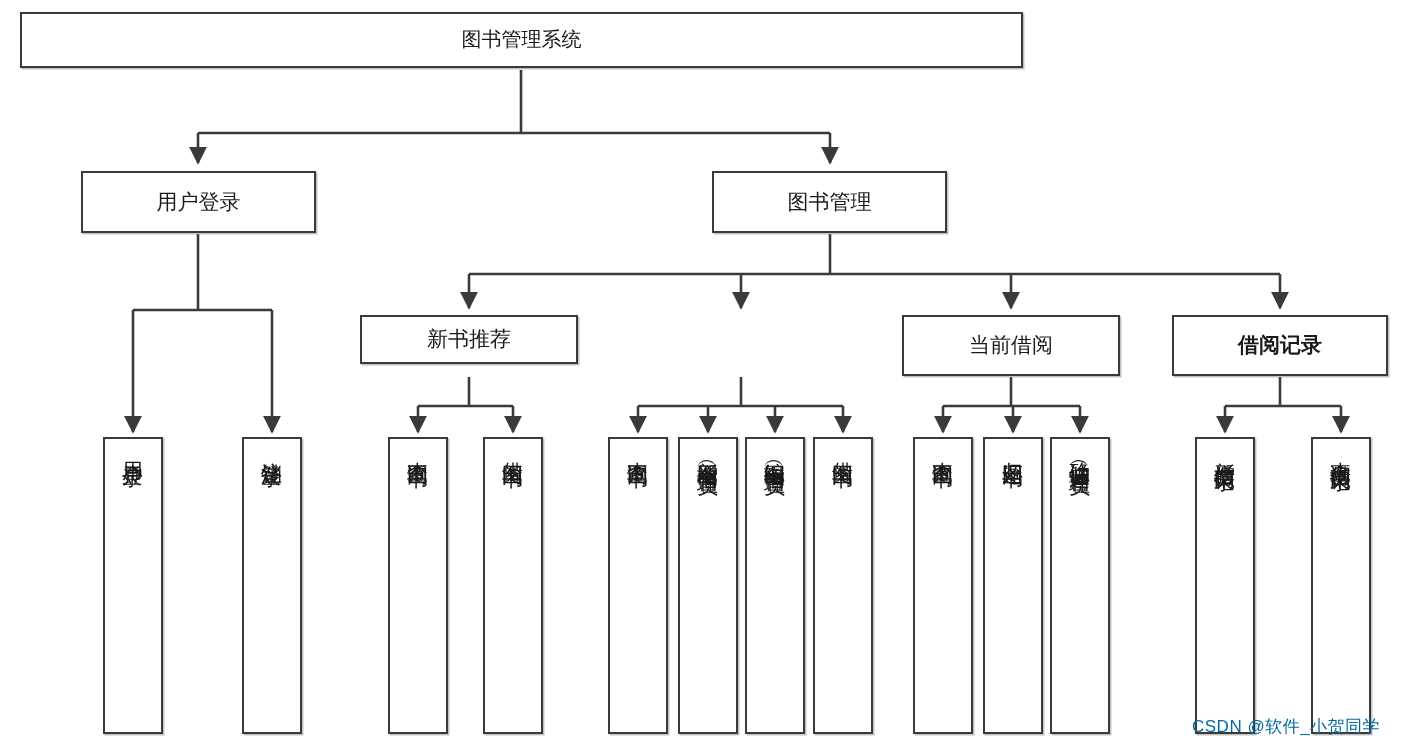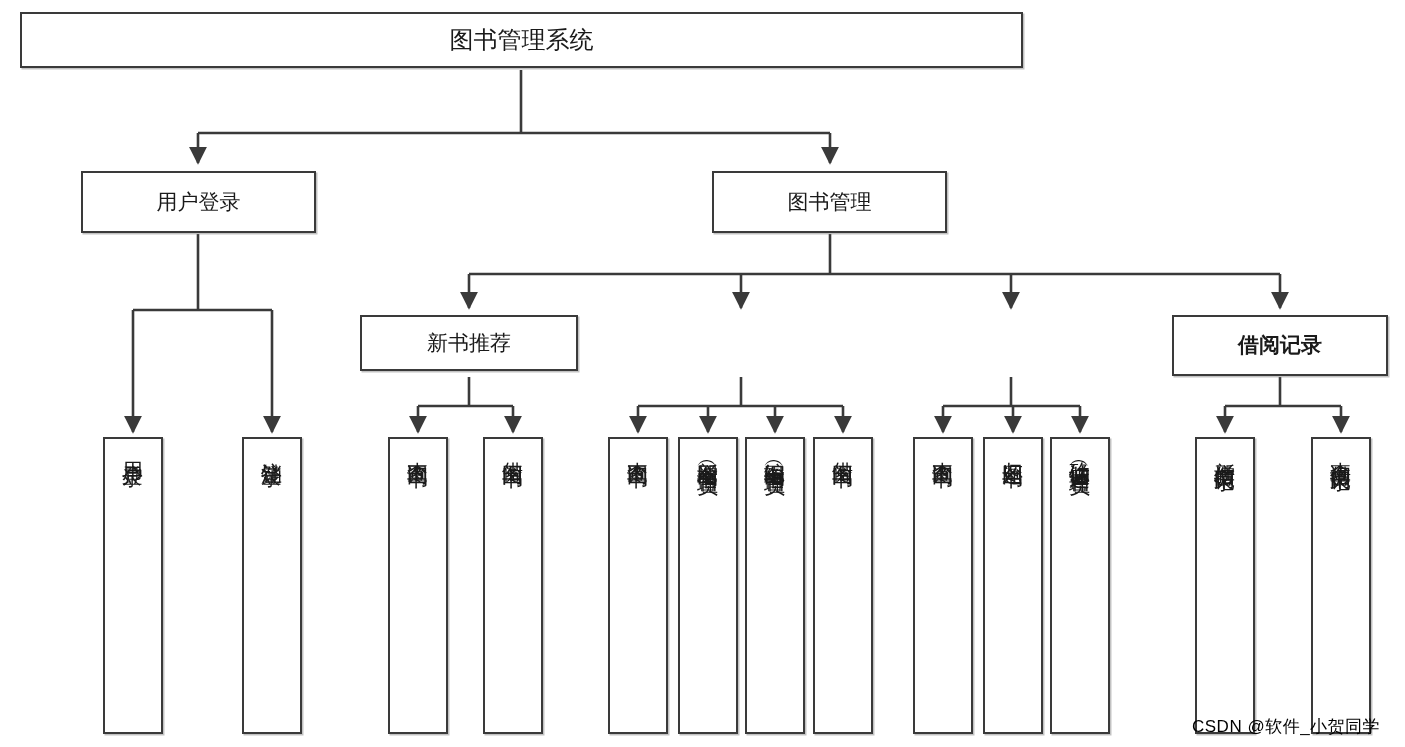--- a/index.html
+++ b/index.html
@@ -38,39 +38,39 @@
   }
   .node .label {
     text-align: center;
     line-height: 1.18;
     white-space: nowrap;
   }
   .node.horiz .label {
     font-size: 21px;
   }
   .node.title .label {
-    font-size: 24px;
+    font-size: 20px;
   }
   .node.vert {
     align-items: flex-start;
     justify-content: center;
     padding-top: 6px;
   }
   .node.vert .label {
     writing-mode: vertical-rl;
     text-orientation: upright;
     font-size: 21px;
     letter-spacing: 2px;
     line-height: 1.0;
     white-space: nowrap;
   }
   .watermark {
     position: absolute;
     font-size: 17px;
-    color: #000000;
+    color: #0369a1;
     white-space: nowrap;
     letter-spacing: 0.5px;
   }
 </style>
 </head>
 <body>
 
 <div id="canvas">
 
   <svg id="edges" viewBox="0 0 1405 747" xmlns="http://www.w3.org/2000/svg">
@@ -128,25 +128,28 @@
   </div>
 
   <div class="node horiz" style="left:81px; top:171px; width:235px; height:62px;">
     <span class="label">用户登录</span>
   </div>
 
   <div class="node horiz" style="left:712px; top:171px; width:235px; height:62px;align-items:center;">
     <span class="label">图书管理</span>
   </div>
 
-  <div class="node horiz" style="left:360px; top:315px; width:218px; height:56px;">
+  <div class="node horiz" style="left:360px; top:315px; width:218px; height:49px;">
     <span class="label">新书推荐</span>
   </div>
 
 
+  <div class="node horiz" style="left:902px; top:315px; width:218px; height:61px;">
+    <span class="label">当前借阅</span>
+  </div>
 
   <div class="node horiz" style="left:1172px; top:315px; width:216px; height:61px;font-weight:bold;">
     <span class="label">借阅记录</span>
   </div>
 
   <div class="node vert" style="left:103px; top:437px; width:60px; height:297px;">
     <span class="label">用户登录</span>
   </div>
 
   <div class="node vert" style="left:242px; top:437px; width:60px; height:297px;">

